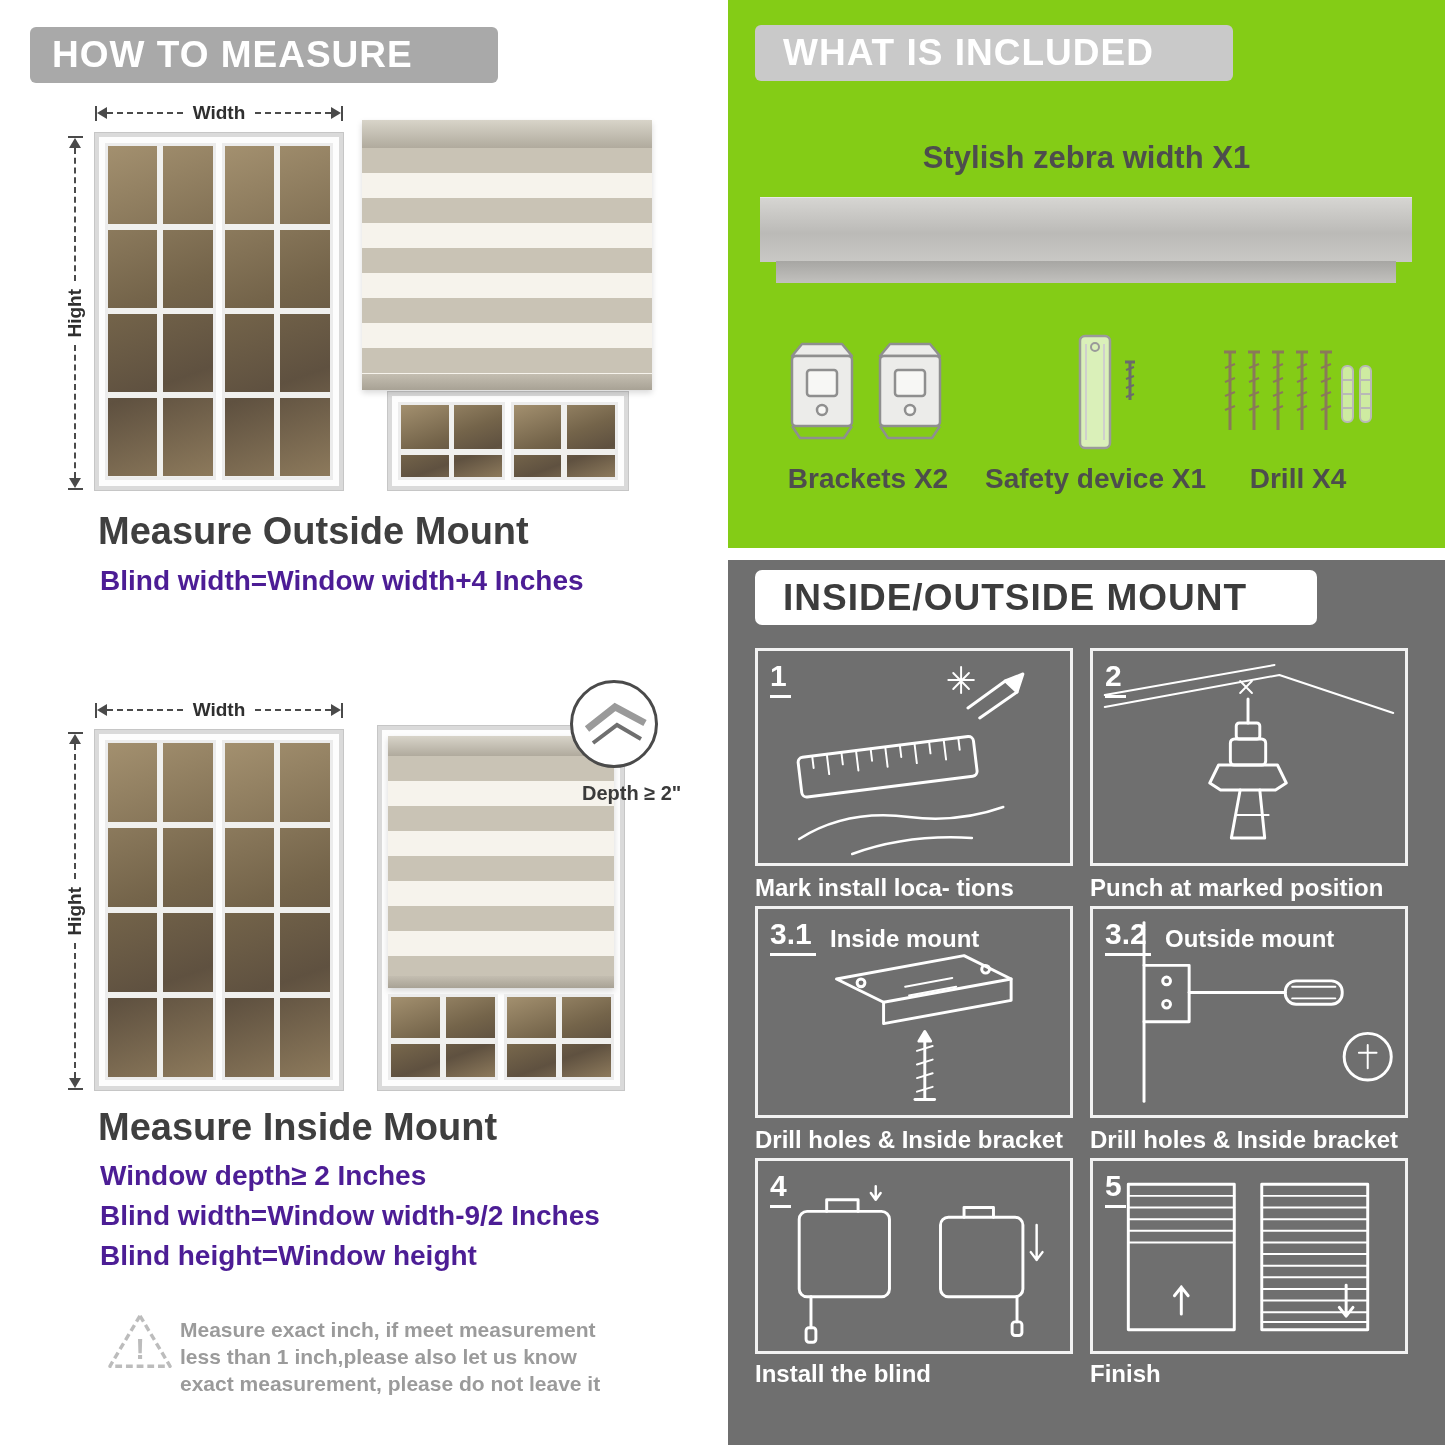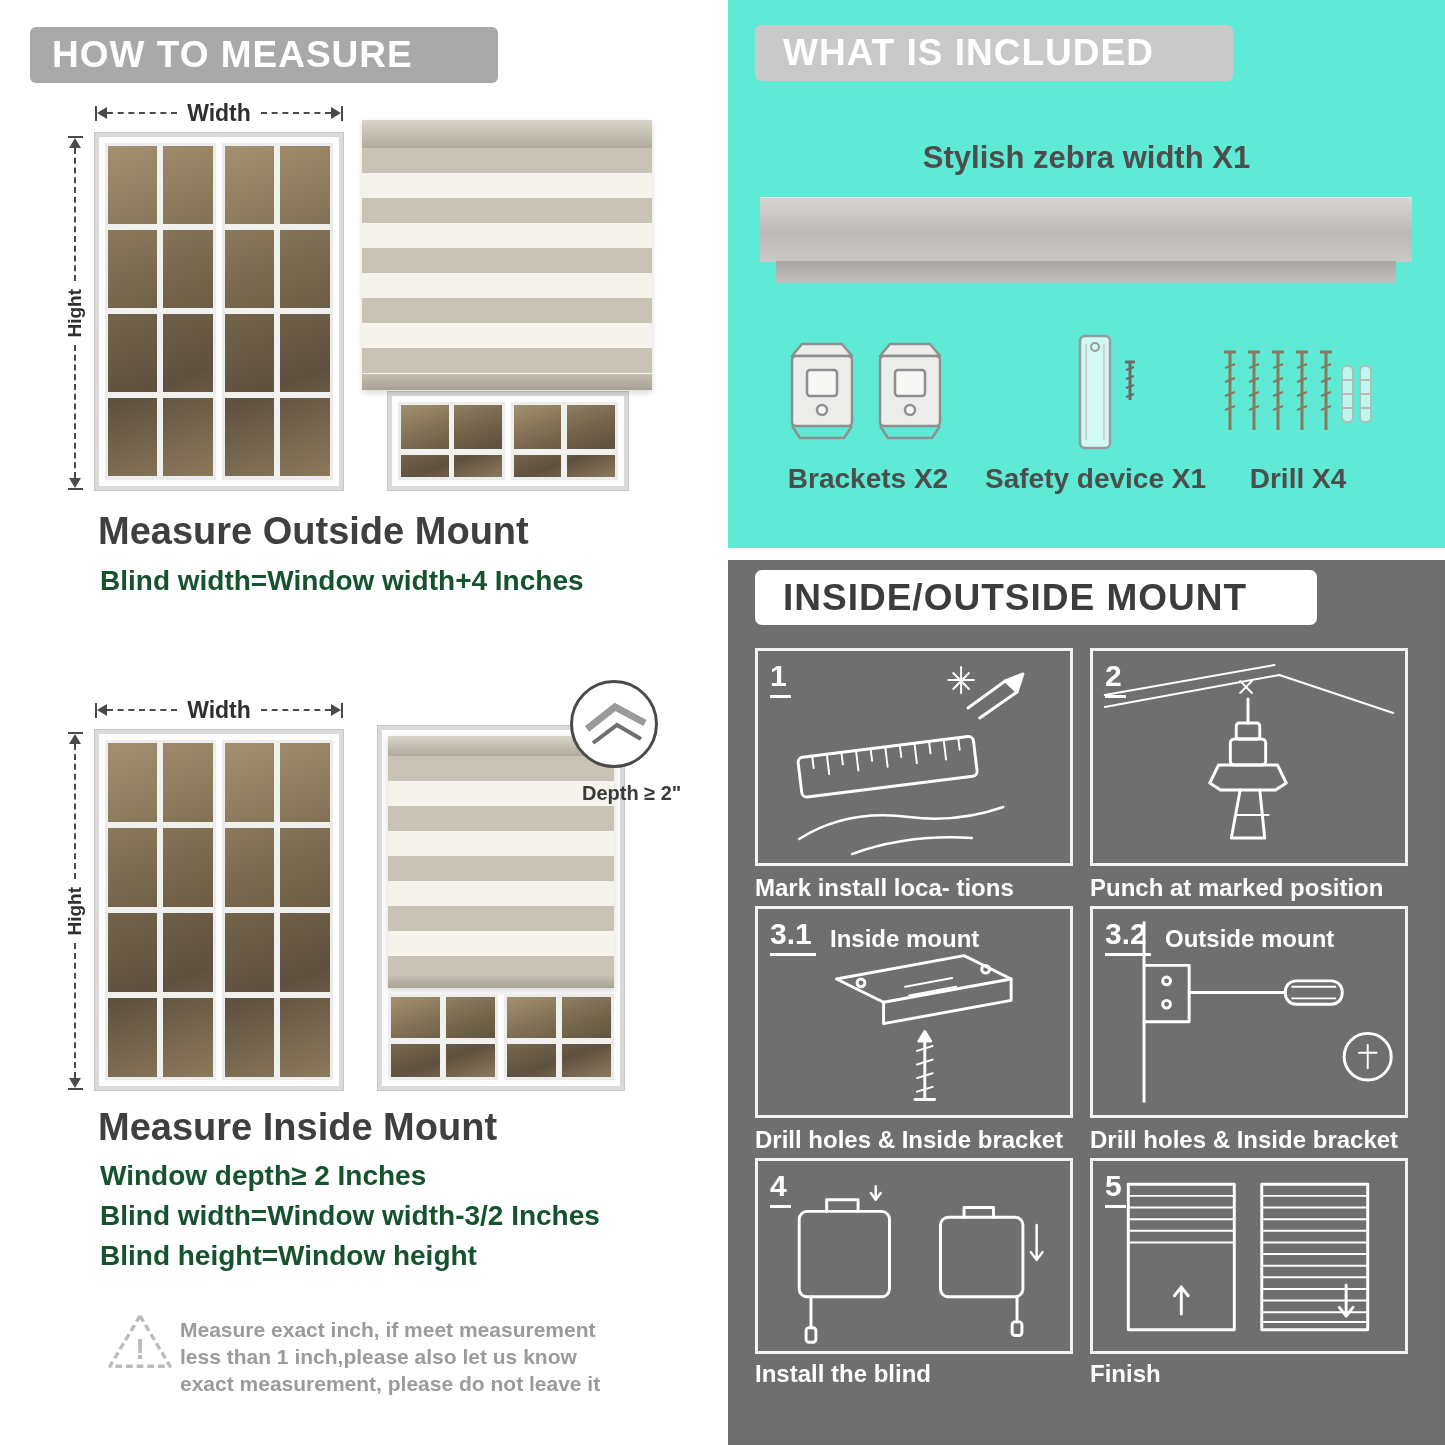--- a/index.html
+++ b/index.html
@@ -5,29 +5,29 @@
   html,body{margin:0;padding:0;}
   body{font-family:"Liberation Sans",sans-serif;background:#fff;}
   .page{position:relative;width:1445px;height:1445px;background:#fff;overflow:hidden;}
   .abs{position:absolute;}
 
   
   .htm-banner{left:30px;top:27px;width:468px;height:56px;background:#a9a9a9;border-radius:6px;
     color:#fff;font-size:37px;font-weight:bold;letter-spacing:1px;display:flex;align-items:center;padding-left:22px;box-sizing:border-box;}
 
   .sec-heading{font-size:38px;font-weight:bold;color:#3f3f3f;}
-  .sec-line{font-size:28px;font-weight:bold;color:#14532d;}
+  .sec-line{font-size:28px;font-weight:bold;color:#4c1d95;}
 
   
   .harrow{display:flex;align-items:center;height:18px;color:#333;}
   .harrow .dash{flex:1;border-top:2px dashed #4a4a4a;}
   .harrow .tick{width:2px;height:15px;background:#4a4a4a;}
   .harrow .ah-l{width:0;height:0;border-top:6px solid transparent;border-bottom:6px solid transparent;border-right:10px solid #4a4a4a;}
   .harrow .ah-r{width:0;height:0;border-top:6px solid transparent;border-bottom:6px solid transparent;border-left:10px solid #4a4a4a;}
-  .harrow .albl{padding:0 10px;font-size:23px;font-weight:bold;color:#2f2f2f;}
+  .harrow .albl{padding:0 10px;font-size:19px;font-weight:bold;color:#2f2f2f;}
   .varrow{display:flex;flex-direction:column;align-items:center;width:18px;}
   .varrow .dash{flex:1;border-left:2px dashed #4a4a4a;}
   .varrow .tick{height:2px;width:15px;background:#4a4a4a;}
   .varrow .ah-u{width:0;height:0;border-left:6px solid transparent;border-right:6px solid transparent;border-bottom:10px solid #4a4a4a;}
   .varrow .ah-d{width:0;height:0;border-left:6px solid transparent;border-right:6px solid transparent;border-top:10px solid #4a4a4a;}
   .varrow .albl{writing-mode:vertical-rl;transform:rotate(180deg);font-size:19px;font-weight:bold;color:#2f2f2f;padding:8px 0;}
 
   
   .winframe{background:#fdfdfd;border:4px solid #dadada;box-shadow:0 0 0 1px #c6c6c6;padding:6px;display:flex;gap:6px;box-sizing:border-box;}
   .sash{flex:1;border:3px solid #ececec;
@@ -47,21 +47,21 @@
   .bottomrail{height:16px;background:linear-gradient(180deg,#c4beb1,#a8a295);}
   .blind-in .headrail{height:20px;}
   .blind-in .bottomrail{height:12px;}
 
   .circle-zoom{width:82px;height:82px;border-radius:50%;border:3px solid #4a4a4a;background:#fff;z-index:6;overflow:hidden;}
   .depth-label{font-size:20px;font-weight:bold;color:#3a3a3a;}
 
   .warn-text{font-size:21px;color:#9b9b9b;line-height:27px;}
 
   
-  .right-top{left:728px;top:0;width:717px;height:548px;background:#5eead4;}
+  .right-top{left:728px;top:0;width:717px;height:548px;background:#84cc16;}
   .wii-banner{left:27px;top:25px;width:478px;height:56px;background:#c9c9c9;border-radius:6px;color:#fff;
     font-size:37px;font-weight:bold;letter-spacing:1px;display:flex;align-items:center;padding-left:28px;box-sizing:border-box;}
   .wii-title{left:0;top:140px;width:100%;text-align:center;font-size:31px;font-weight:bold;color:#4d4d4d;}
   .rail-main{left:32px;top:197px;width:652px;height:64px;background:linear-gradient(180deg,#d6d5d2 0%,#bbbab7 55%,#c9c8c5 100%);border-top:1px solid #e8e8e6;}
   .rail-lip{left:48px;top:261px;width:620px;height:22px;background:linear-gradient(180deg,#a7a6a3,#c2c1be);}
   .part-label{font-size:28px;font-weight:bold;color:#4d4d4d;text-align:center;}
 
   
   .right-bottom{left:728px;top:560px;width:717px;height:885px;background:#6f6f6f;}
   .iom-banner{left:27px;top:10px;width:562px;height:55px;background:#fff;border-radius:7px;color:#3c3c3c;
@@ -160,21 +160,21 @@
   <div class="abs circle-zoom" style="left:570px;top:680px;">
     <svg viewBox="0 0 82 82" width="82" height="82">
       <path d="M14 46 L42 24 L72 40" fill="none" stroke="#9a9a9a" stroke-width="7"></path>
       <path d="M20 60 L44 42 L68 56" fill="none" stroke="#6f6f6f" stroke-width="4"></path>
     </svg>
   </div>
   <div class="abs depth-label" style="left:582px;top:782px;width:140px;">Depth ≥ 2"</div>
 
   <div class="abs sec-heading" style="left:98px;top:1106px;">Measure Inside Mount</div>
   <div class="abs sec-line" style="left:100px;top:1160px;">Window depth≥ 2 Inches</div>
-  <div class="abs sec-line" style="left:100px;top:1200px;">Blind width=Window width-3/2 Inches</div>
+  <div class="abs sec-line" style="left:100px;top:1200px;">Blind width=Window width-9/2 Inches</div>
   <div class="abs sec-line" style="left:100px;top:1240px;">Blind height=Window height</div>
 
   <svg class="abs" style="left:106px;top:1310px;" width="68" height="64" viewBox="0 0 70 64">
     <path d="M35 5 L66 57 L4 57 Z" fill="none" stroke="#bcbcbc" stroke-width="3.5" stroke-linejoin="round" stroke-dasharray="7 4"></path>
     <text x="35" y="50" text-anchor="middle" font-size="30" font-weight="bold" fill="#bcbcbc">!</text>
   </svg>
   <div class="abs warn-text" style="left:180px;top:1316px;width:450px;font-weight:bold;">Measure exact inch, if meet measurement less than 1 inch,please also let us know exact measurement, please do not leave it</div>
 
   <div class="abs right-top">
     <div class="abs wii-banner">

